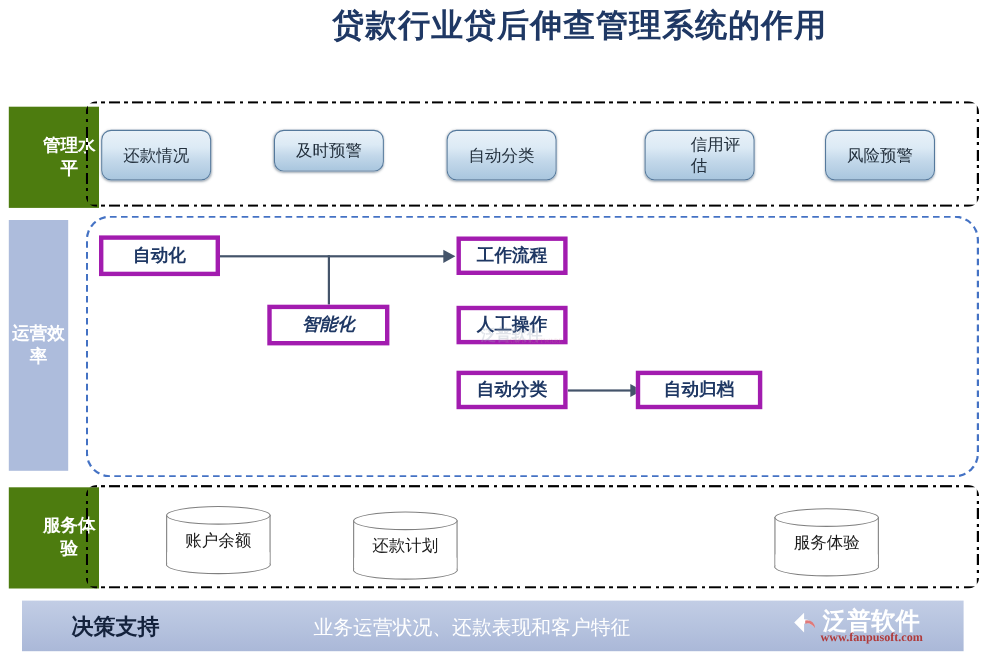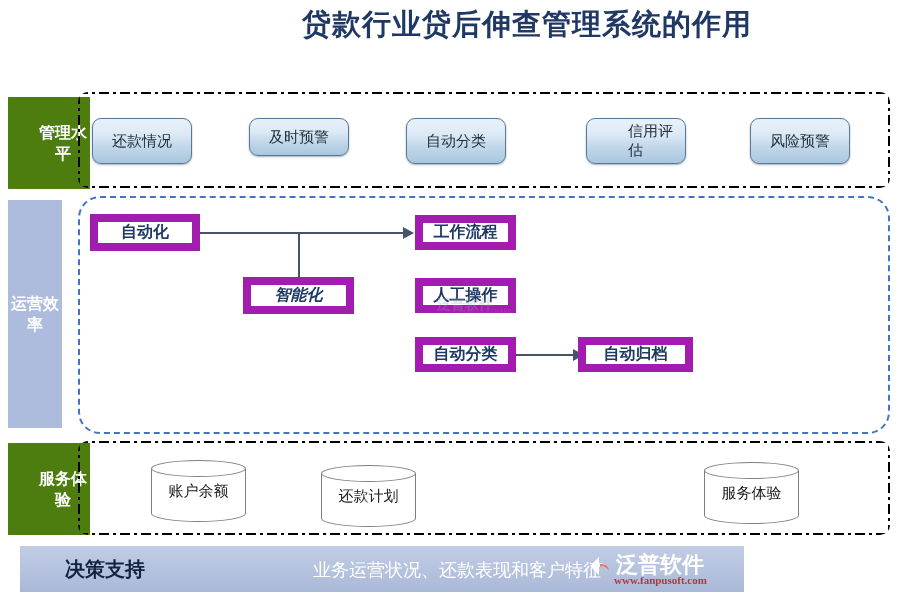--- a/index.html
+++ b/index.html
@@ -57,21 +57,21 @@
     background:linear-gradient(180deg,#e9f1f8 0%,#dceaf5 35%,#c3d8ea 62%,#a9c6de 100%);
     box-shadow:0 1px 2px rgba(60,80,100,.45);
     display:flex;align-items:center;justify-content:center;
     font-size:15px;color:#23303d;
     font-family:"Liberation Serif","DejaVu Serif",serif;
   }
 
   
   .cbox{
     position:absolute;box-sizing:border-box;
-    border:8px solid #a21caf;background:#ffffff;
+    border:4px solid #a21caf;background:#ffffff;
     display:flex;align-items:center;justify-content:center;
     font-size:16px;font-weight:bold;color:#1f3864;
     font-family:"Liberation Serif","DejaVu Serif",serif;
   }
 
   
   .ln-h{position:absolute;height:2px;background:#44546a;}
   .ln-v{position:absolute;width:2px;background:#44546a;}
   .arrow-r{
     position:absolute;width:0;height:0;
@@ -102,33 +102,32 @@
   }
   .cyl .label{
     position:absolute;left:0;top:0;width:100%;height:100%;
     display:flex;align-items:center;justify-content:center;
     font-size:15px;color:#1a1a1a;
     font-family:"Liberation Serif","DejaVu Serif",serif;
   }
 
   
   .botbar{
-    position:absolute;left:20px;top:546px;width:724px;height:46px;
+    position:absolute;left:20px;top:546px;width:856px;height:46px;
     background:linear-gradient(180deg,#c2cde5 0%,#b5c2de 55%,#aab8d8 100%);
   }
   .bot-left{
     position:absolute;left:45px;top:10px;
     font-size:20px;font-weight:bold;color:#14223c;
     font-family:"Liberation Serif","DejaVu Serif",serif;
   }
   .bot-mid{
     position:absolute;left:265px;top:12px;
     font-size:18px;color:#ffffff;
     font-family:"Liberation Serif","DejaVu Serif",serif;
-    margin-left:28px;
   }
   .logo{position:absolute;right:8px;top:2px;width:150px;height:42px;}
   .logo-mark{position:absolute;left:2px;top:6px;width:26px;height:24px;}
   .logo-text{
     position:absolute;left:30px;top:2px;
     font-size:22px;font-weight:bold;color:#ffffff;
     font-family:"Liberation Serif","DejaVu Serif",serif;
     letter-spacing:0px;
   }
   .logo-url{

